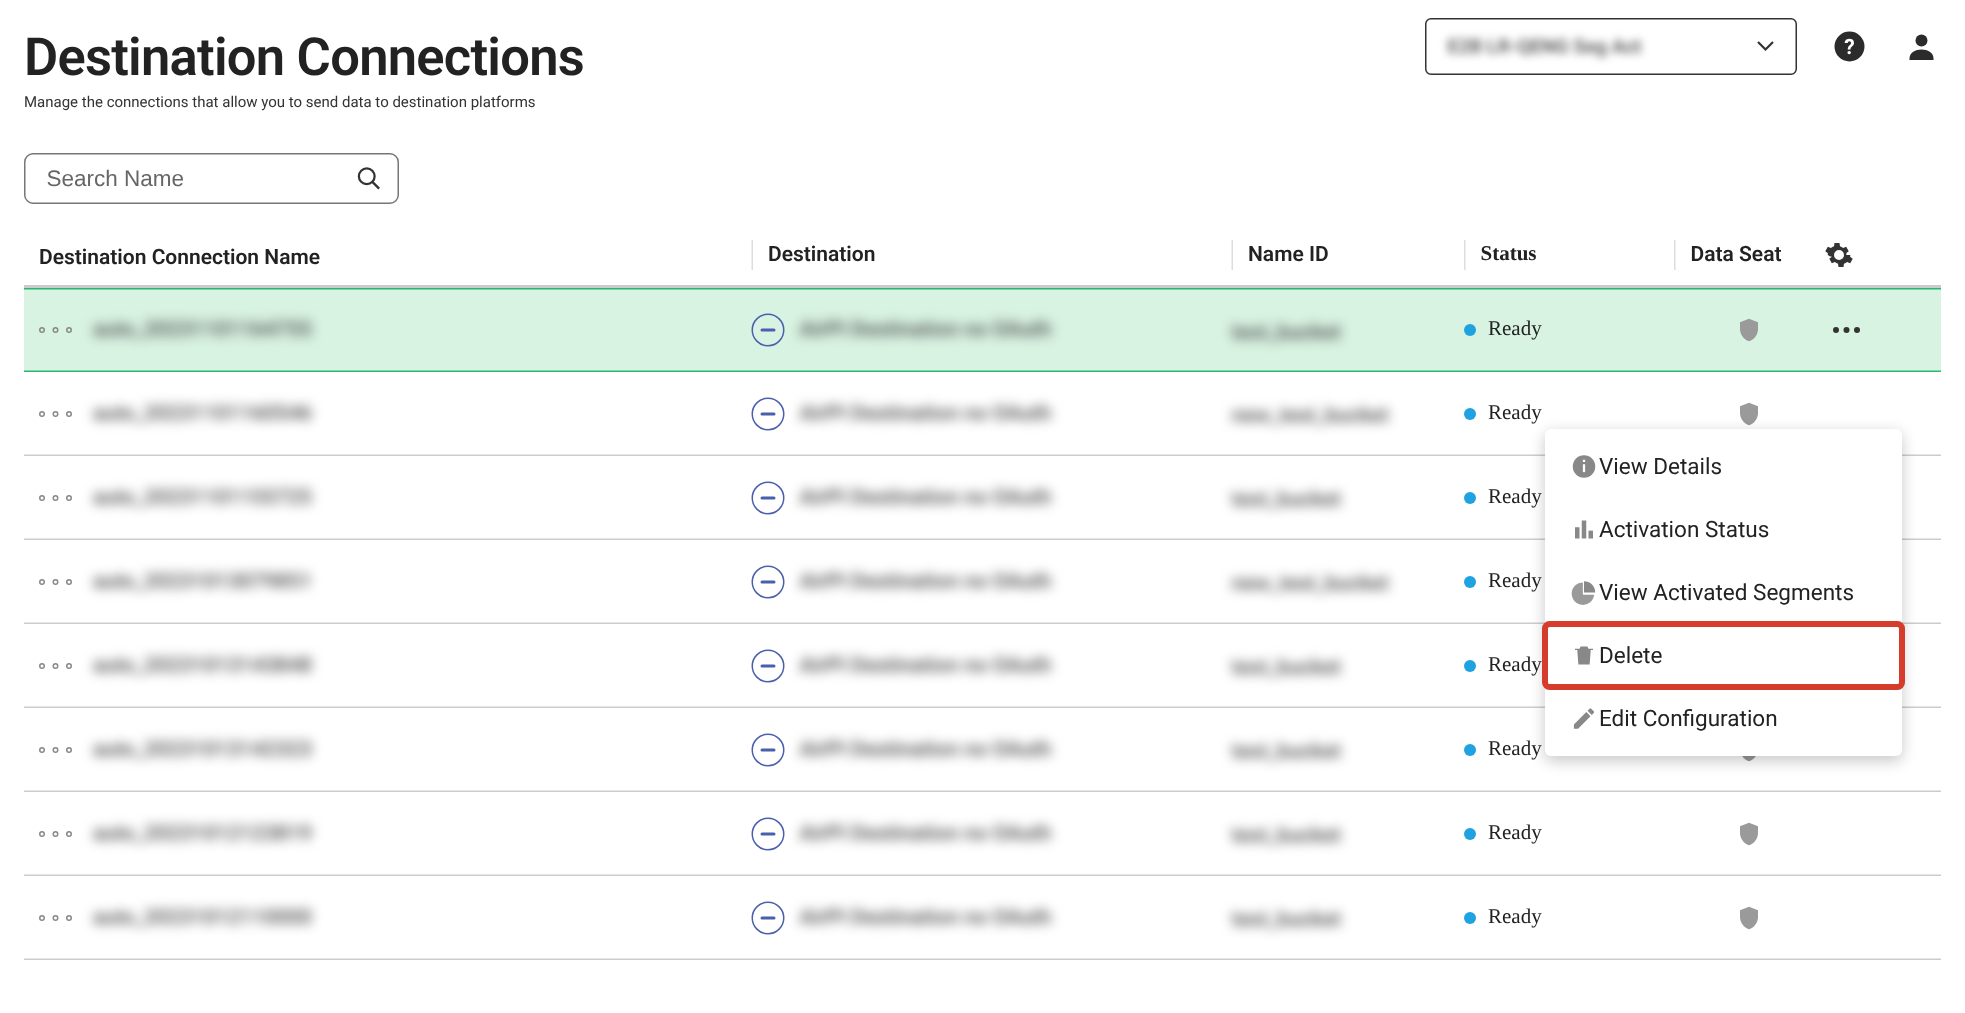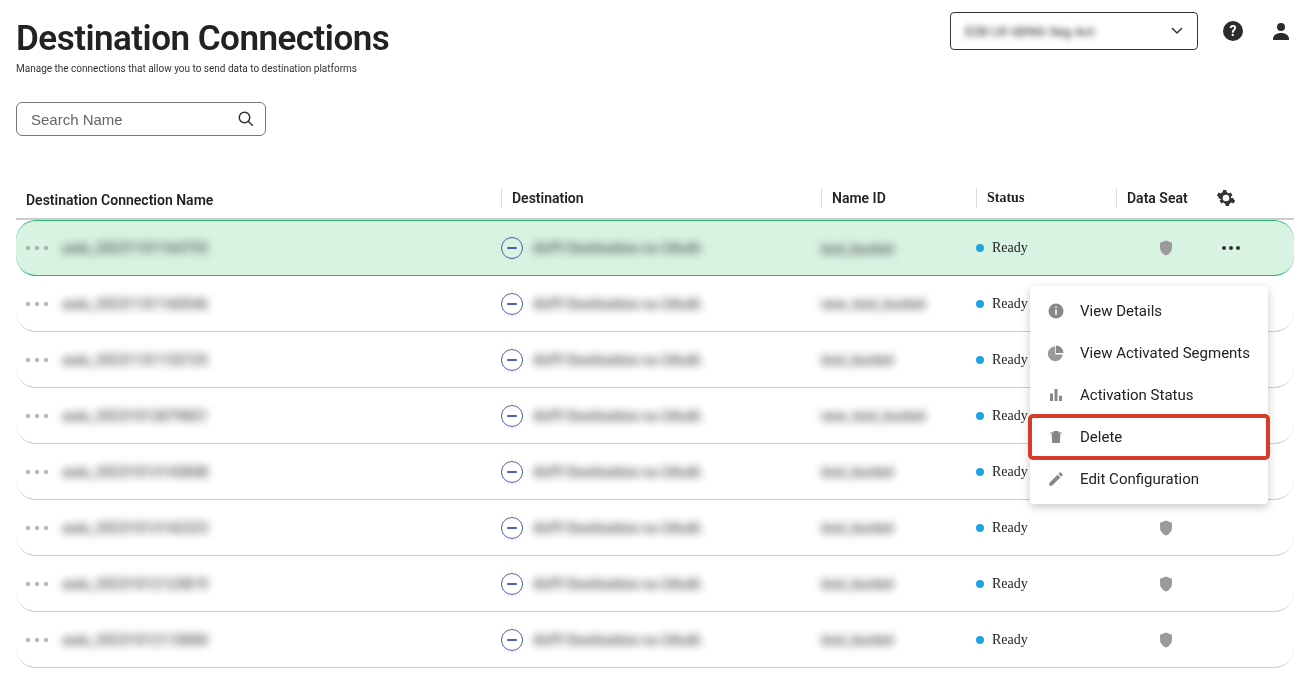--- a/index.html
+++ b/index.html
@@ -97,29 +97,28 @@
     color: #222;
     padding: 10px 10px;
     border-bottom: 2px solid #ccc;
   }
   .col-name  { flex: 0 0 475px; padding-left: 0; }
   .col-dest  { flex: 0 0 320px; }
   .col-seat  { flex: 0 0 155px; }
   .col-status{ flex: 0 0 140px; font-family: Liberation Serif, serif; }
   .col-type  { flex: 0 0 100px; text-align: left; }
   .col-gear  { flex: 0 0 40px; text-align: right; }
-  .col-sep { border-left: 1px solid #ddd; padding-left: 10px; height:20px; display:flex; align-items:center;margin-top:28px;}
+  .col-sep { border-left: 1px solid #ddd; padding-left: 10px; height:20px; display:flex; align-items:center;}
   .tbody .row {
     display: flex;
     align-items: center;
     height: 56px;
     border-bottom: 1px solid #ccc;
     padding: 0 10px;
     position: relative;
-    border-radius: 20px;
   }
   .tbody .row.highlight {
     background: #d8f3e2;
     border-top: 1px solid #2bb673;
     border-bottom: 1px solid #2bb673;
   }
   .conn-icon {
     width: 22px; height: 12px; display:flex; align-items:center; justify-content:space-between;
     margin-right: 14px;
     color:#888;
@@ -145,21 +144,21 @@
     top: 286px;
     right: 42px;
     width: 238px;
     background:#fff;
     border-radius:4px;
     box-shadow: 0 3px 10px rgba(0,0,0,0.22);
     padding: 4px 0;
     z-index: 50;
   }
   .menu-item{
-    display:flex;align-items:center;gap:14px;
+    display:flex;align-items:center;
     padding: 11px 16px;
     font-size:15px;color:#222;cursor:pointer;
   }
   .menu-item .mi-icon{width:20px;height:20px;display:flex;align-items:center;justify-content:center;color:#777;}
   .menu-item.delete-highlight{
     outline: 4px solid #d63c2b;
     outline-offset: -2px;
     border-radius:3px;
   }
   svg{display:block;}
@@ -527,35 +526,35 @@
             <circle cx="12" cy="12" r="10"></circle>
             <rect x="11" y="10" width="2" height="7" fill="#fff"></rect>
             <rect x="11" y="6" width="2" height="2" fill="#fff"></rect>
           </svg>
       </span>
       <span>View Details</span>
     </div>
     <div class="menu-item">
       <span class="mi-icon">
         <svg width="18" height="18" viewBox="0 0 24 24" fill="#888">
-            <path d="M12 2v10h10A10 10 0 0012 2z"></path>
-            <path d="M11 3a10 10 0 1010 11H11V3z" opacity="0.85"></path>
-          </svg>
-      </span>
-      <span>View Activated Segments</span>
+            <rect x="4" y="10" width="4" height="10"></rect>
+            <rect x="10" y="4" width="4" height="16"></rect>
+            <rect x="16" y="13" width="4" height="7"></rect>
+          </svg>
+      </span>
+      <span>Activation Status</span>
     </div>
     <div class="menu-item">
       <span class="mi-icon">
         <svg width="18" height="18" viewBox="0 0 24 24" fill="#888">
-            <rect x="4" y="10" width="4" height="10"></rect>
-            <rect x="10" y="4" width="4" height="16"></rect>
-            <rect x="16" y="13" width="4" height="7"></rect>
-          </svg>
-      </span>
-      <span>Activation Status</span>
+            <path d="M12 2v10h10A10 10 0 0012 2z"></path>
+            <path d="M11 3a10 10 0 1010 11H11V3z" opacity="0.85"></path>
+          </svg>
+      </span>
+      <span>View Activated Segments</span>
     </div>
     <div class="menu-item delete-highlight">
       <span class="mi-icon">
         <svg width="18" height="18" viewBox="0 0 24 24" fill="#888">
             <path d="M6 7h12l-1 13H7L6 7zm3-3h6l1 2H8l1-2zM4 6h16v1H4z"></path>
           </svg>
       </span>
       <span>Delete</span>
     </div>
     <div class="menu-item">

